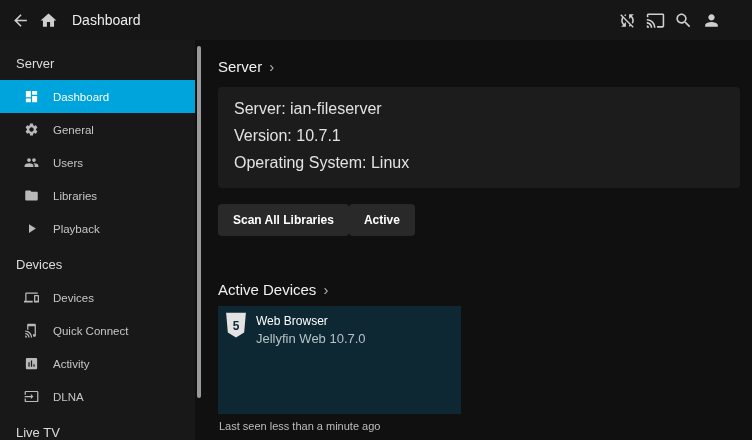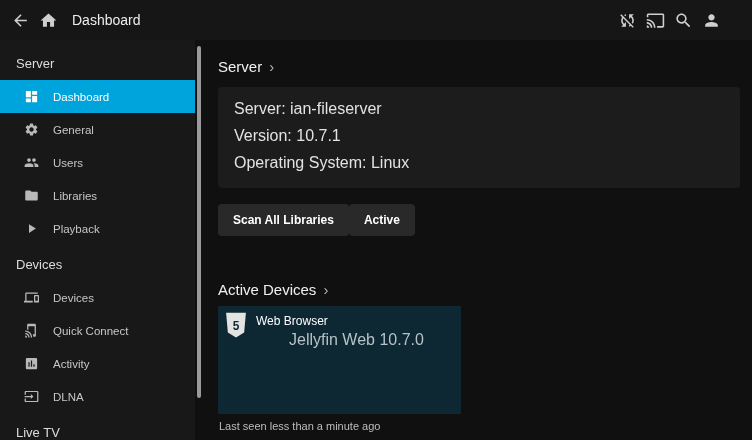--- a/index.html
+++ b/index.html
@@ -75,21 +75,21 @@
 
   .devices-heading { margin-top:45px; }
 
   .device-card { width:243px; margin-top:8px; cursor:pointer; }
   .device-image {
     background:var(--device-bg,#0d2733); height:108px;
     padding:6px 7px; display:flex; align-items:flex-start; gap:9px;
   }
   .html5-logo { width:22px; height:26px; flex:0 0 22px; }
   .device-name { font-size:12px; color:#fff; padding-top:2px; }
-  .device-client { font-size:16px; color:#b5c2c8; margin-top:3px;margin-left:33px; }
+  .device-client { font-size:13px; color:#b5c2c8; margin-top:3px; }
   .device-caption { font-size:11px; color:#bdbdbd; margin-top:6px; padding-left:1px; }
 </style>
 </head>
 <body>
 
 <header class="topbar">
   <div class="icon-btn">
     <svg viewBox="0 0 24 24" fill="currentColor">
         <path d="M20 11H7.83l5.59-5.59L12 4l-8 8 8 8 1.41-1.41L7.83 13H20v-2z"></path>
       </svg>

